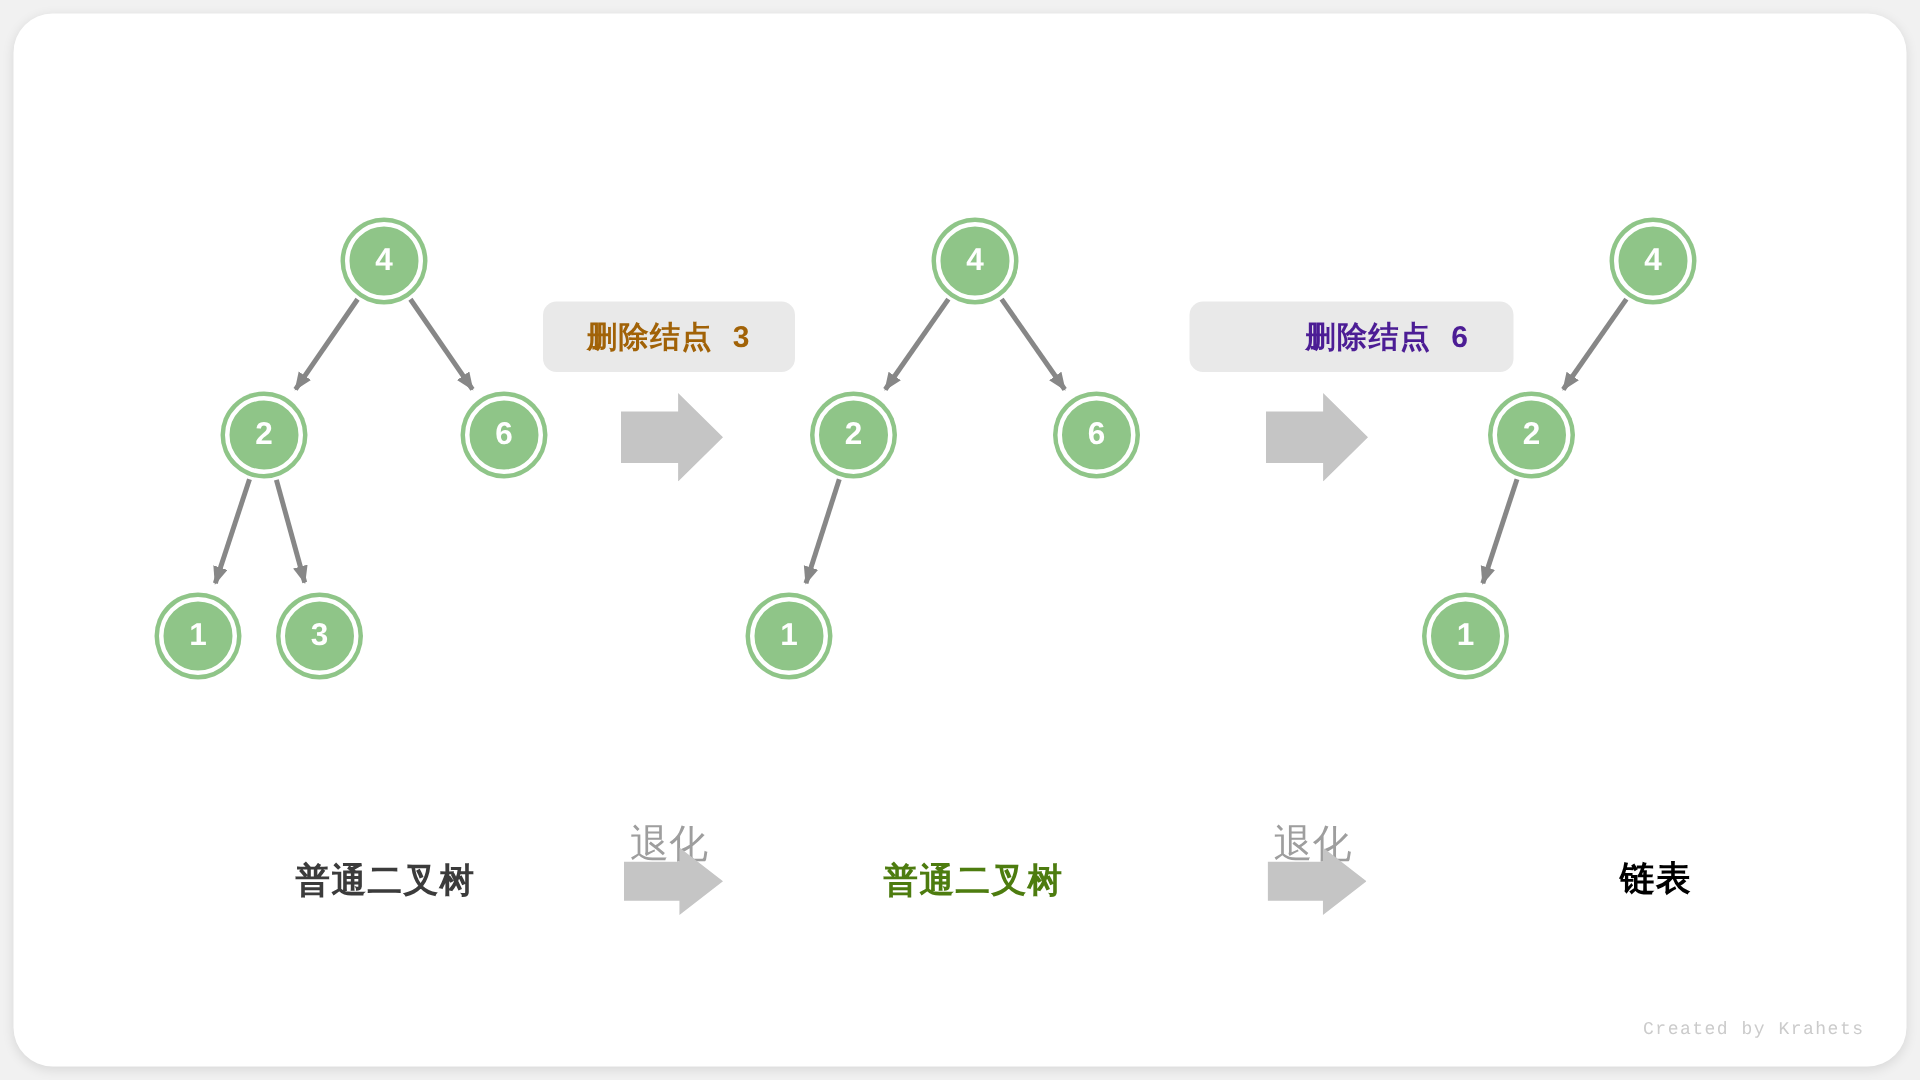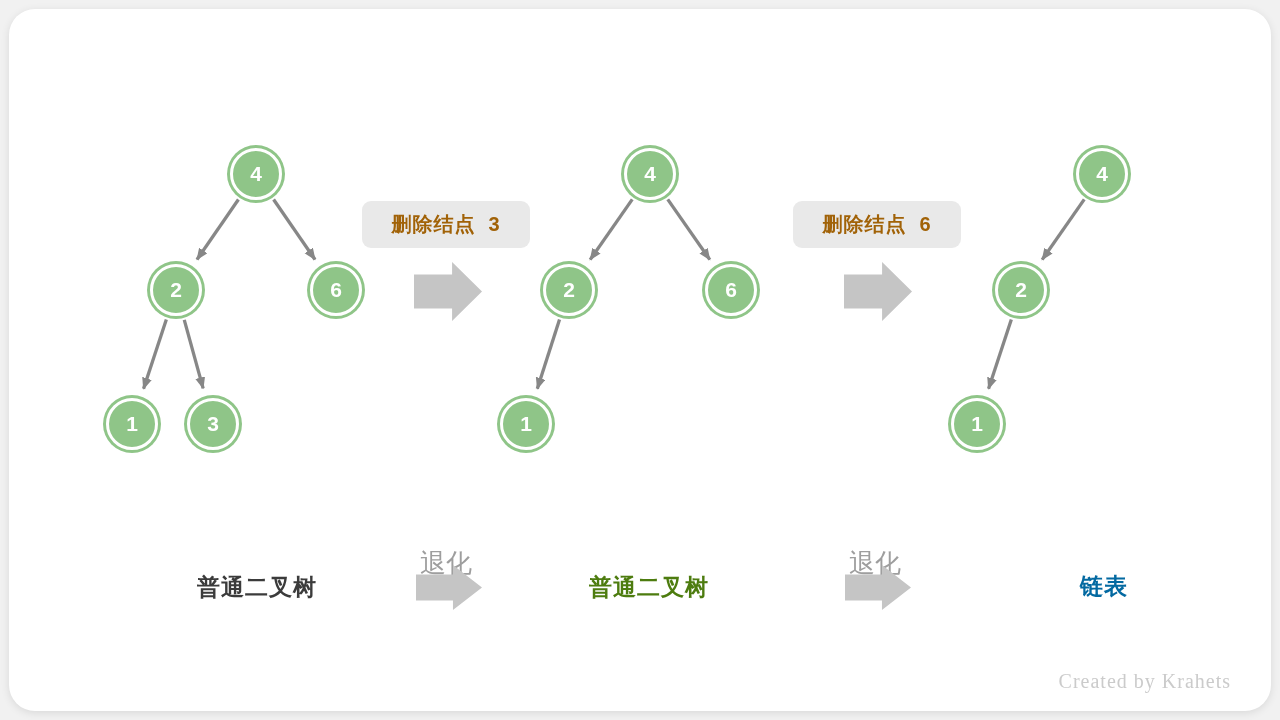--- a/index.html
+++ b/index.html
@@ -70,24 +70,24 @@
   .tree-label {
     position: absolute;
     transform: translate(-50%, -50%);
     font-size: 23px;
     font-weight: bold;
     white-space: nowrap;
     letter-spacing: 1px;
   }
   .watermark {
     position: absolute;
-    right: 40px;
+    right: 28px;
     bottom: 18px;
-    font-family: Liberation Serif, serif;
-    font-size: 20px;
+    font-family: Liberation Mono, monospace;
+    font-size: 12px;
     letter-spacing: 1px;
     white-space: nowrap;
   }
 </style>
 </head>
 <body style="background: rgb(241, 241, 241);">
 
 <div class="stage">
   <div class="card" style="background: rgb(255, 255, 255);">
     <svg id="edges-svg" viewBox="0 0 1280 720">
@@ -116,24 +116,24 @@
         <div class="node" style="left: 178px; top: 389px; background: rgb(143, 197, 136); border-color: rgb(255, 255, 255); box-shadow: rgb(143, 197, 136) 0px 0px 0px 3px; color: rgb(255, 255, 255);">3</div>
         <div class="tree-label" style="left: 248px; top: 578px; color: rgb(59, 59, 59);">普通二叉树</div>
         <div class="node" style="left: 615px; top: 139px; background: rgb(143, 197, 136); border-color: rgb(255, 255, 255); box-shadow: rgb(143, 197, 136) 0px 0px 0px 3px; color: rgb(255, 255, 255);">4</div>
         <div class="node" style="left: 534px; top: 255px; background: rgb(143, 197, 136); border-color: rgb(255, 255, 255); box-shadow: rgb(143, 197, 136) 0px 0px 0px 3px; color: rgb(255, 255, 255);">2</div>
         <div class="node" style="left: 696px; top: 255px; background: rgb(143, 197, 136); border-color: rgb(255, 255, 255); box-shadow: rgb(143, 197, 136) 0px 0px 0px 3px; color: rgb(255, 255, 255);">6</div>
         <div class="node" style="left: 491px; top: 389px; background: rgb(143, 197, 136); border-color: rgb(255, 255, 255); box-shadow: rgb(143, 197, 136) 0px 0px 0px 3px; color: rgb(255, 255, 255);">1</div>
         <div class="tree-label" style="left: 640px; top: 578px; color: #4d7c0f;">普通二叉树</div>
         <div class="node" style="left: 1067px; top: 139px; background: rgb(143, 197, 136); border-color: rgb(255, 255, 255); box-shadow: rgb(143, 197, 136) 0px 0px 0px 3px; color: rgb(255, 255, 255);">4</div>
         <div class="node" style="left: 986px; top: 255px; background: rgb(143, 197, 136); border-color: rgb(255, 255, 255); box-shadow: rgb(143, 197, 136) 0px 0px 0px 3px; color: rgb(255, 255, 255);">2</div>
         <div class="node" style="left: 942px; top: 389px; background: rgb(143, 197, 136); border-color: rgb(255, 255, 255); box-shadow: rgb(143, 197, 136) 0px 0px 0px 3px; color: rgb(255, 255, 255);">1</div>
-        <div class="tree-label" style="left: 1095px; top: 577px; color: #0369a1;">链表</div>
+        <div class="tree-label" style="left: 1095px; top: 577px; color: #000000;">链表</div>
         <div class="op-box" style="left: 353px; top: 192px; width: 168px; height: 47px; background: rgb(233, 233, 233); color: #a16207;">删除结点  3</div>
         <div class="block-arrow" style="left: 405px; top: 253px; width: 68px; height: 59px; background: rgb(197, 197, 197);"></div>
-        <div class="op-box" style="left: 784px; top: 192px; width: 168px; height: 47px; background: rgb(233, 233, 233); color: #a16207;">删除结点  6</div>
+        <div class="op-box" style="left: 784px; top: 192px; width: 168px; height: 47px; background: rgb(233, 233, 233); color: #4c1d95; padding-left: 48px;">删除结点  6</div>
         <div class="block-arrow" style="left: 835px; top: 253px; width: 68px; height: 59px; background: rgb(197, 197, 197);"></div>
         <div class="degrade-label" style="left: 437px; top: 518px; color: rgb(158, 158, 158);">退化</div>
         <div class="block-arrow" style="left: 407px; top: 556px; width: 66px; height: 45px; background: rgb(197, 197, 197);"></div>
         <div class="degrade-label" style="left: 866px; top: 518px; color: rgb(158, 158, 158);">退化</div>
         <div class="block-arrow" style="left: 836px; top: 556px; width: 66px; height: 45px; background: rgb(197, 197, 197);"></div>
       </div>
     <div class="watermark" style="color: rgb(203, 203, 203);">Created by Krahets</div>
   </div>
 </div>
 

